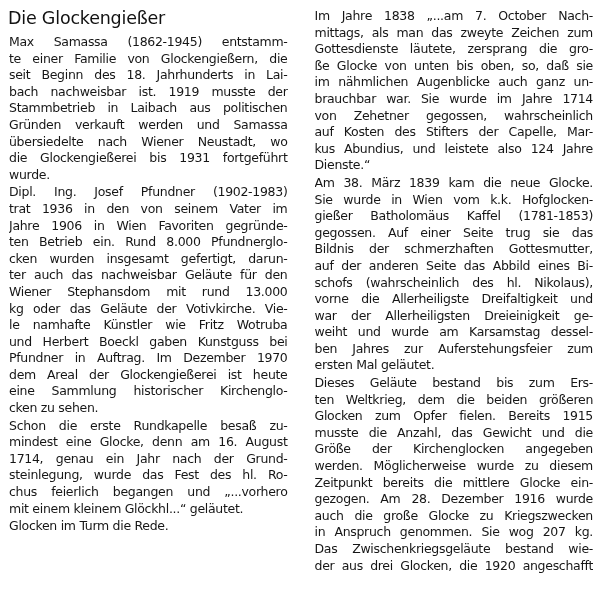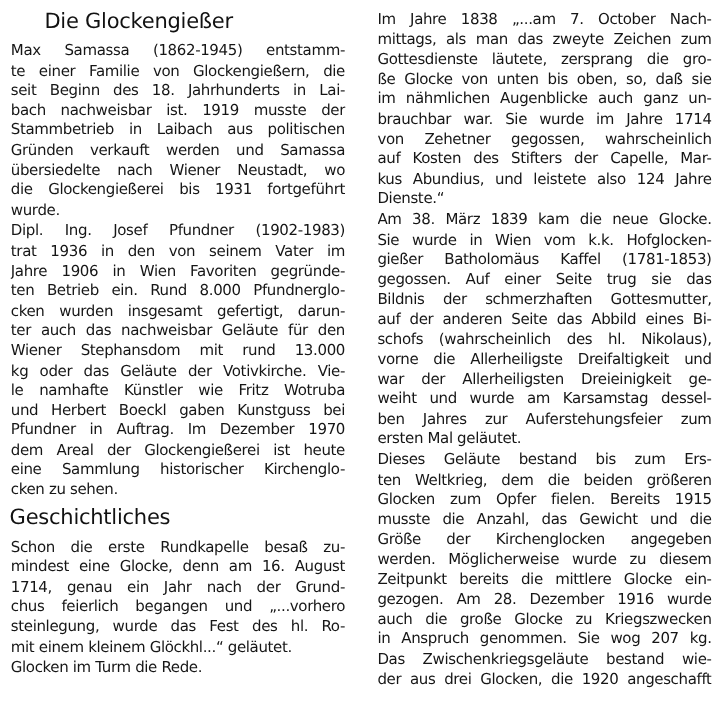--- a/index.html
+++ b/index.html
@@ -21,21 +21,21 @@
     flex: 1 1 0;
     min-width: 0;
   }
   .block-heading {
     font-size: 17.5px;
     line-height: 22px;
     letter-spacing: -0.2px;
     margin: 4px 0 5px 0;
     color: #111111;
   }
-  .col .block-heading:first-child { margin-top: 0; margin-left: 29px; }
+  .col .block-heading:first-child { margin-top: 0; }
   .para { margin: 1px; }
   .line {
     height: 16.6px;
     line-height: 16.6px;
     text-align: justify;
     text-align-last: justify;
     overflow: hidden;
     white-space: normal;
   }
   .line.last {
@@ -69,27 +69,26 @@
         <div class="line">ter auch das nachweisbar Geläute für den</div>
         <div class="line">Wiener Stephansdom mit rund 13.000</div>
         <div class="line">kg oder das Geläute der Votivkirche. Vie-</div>
         <div class="line">le namhafte Künstler wie Fritz Wotruba</div>
         <div class="line">und Herbert Boeckl gaben Kunstguss bei</div>
         <div class="line">Pfundner in Auftrag. Im Dezember 1970</div>
         <div class="line">dem Areal der Glockengießerei ist heute</div>
         <div class="line">eine Sammlung historischer Kirchenglo-</div>
         <div class="line last">cken zu sehen.</div>
       </div>
-      <div class="block-heading">Geschichtliches</div>
       <div class="para">
         <div class="line">Schon die erste Rundkapelle besaß zu-</div>
         <div class="line">mindest eine Glocke, denn am 16. August</div>
         <div class="line">1714, genau ein Jahr nach der Grund-</div>
+        <div class="line">steinlegung, wurde das Fest des hl. Ro-</div>
         <div class="line">chus feierlich begangen und „...vorhero</div>
-        <div class="line">steinlegung, wurde das Fest des hl. Ro-</div>
         <div class="line last">mit einem kleinem Glöckhl...“ geläutet.</div>
       </div>
       <div class="para">
         <div class="line last">Glocken im Turm die Rede.</div>
       </div>
     </div>
   <div class="col">
       <div class="para">
         <div class="line">Im Jahre 1838 „...am 7. October Nach-</div>
         <div class="line">mittags, als man das zweyte Zeichen zum</div>

